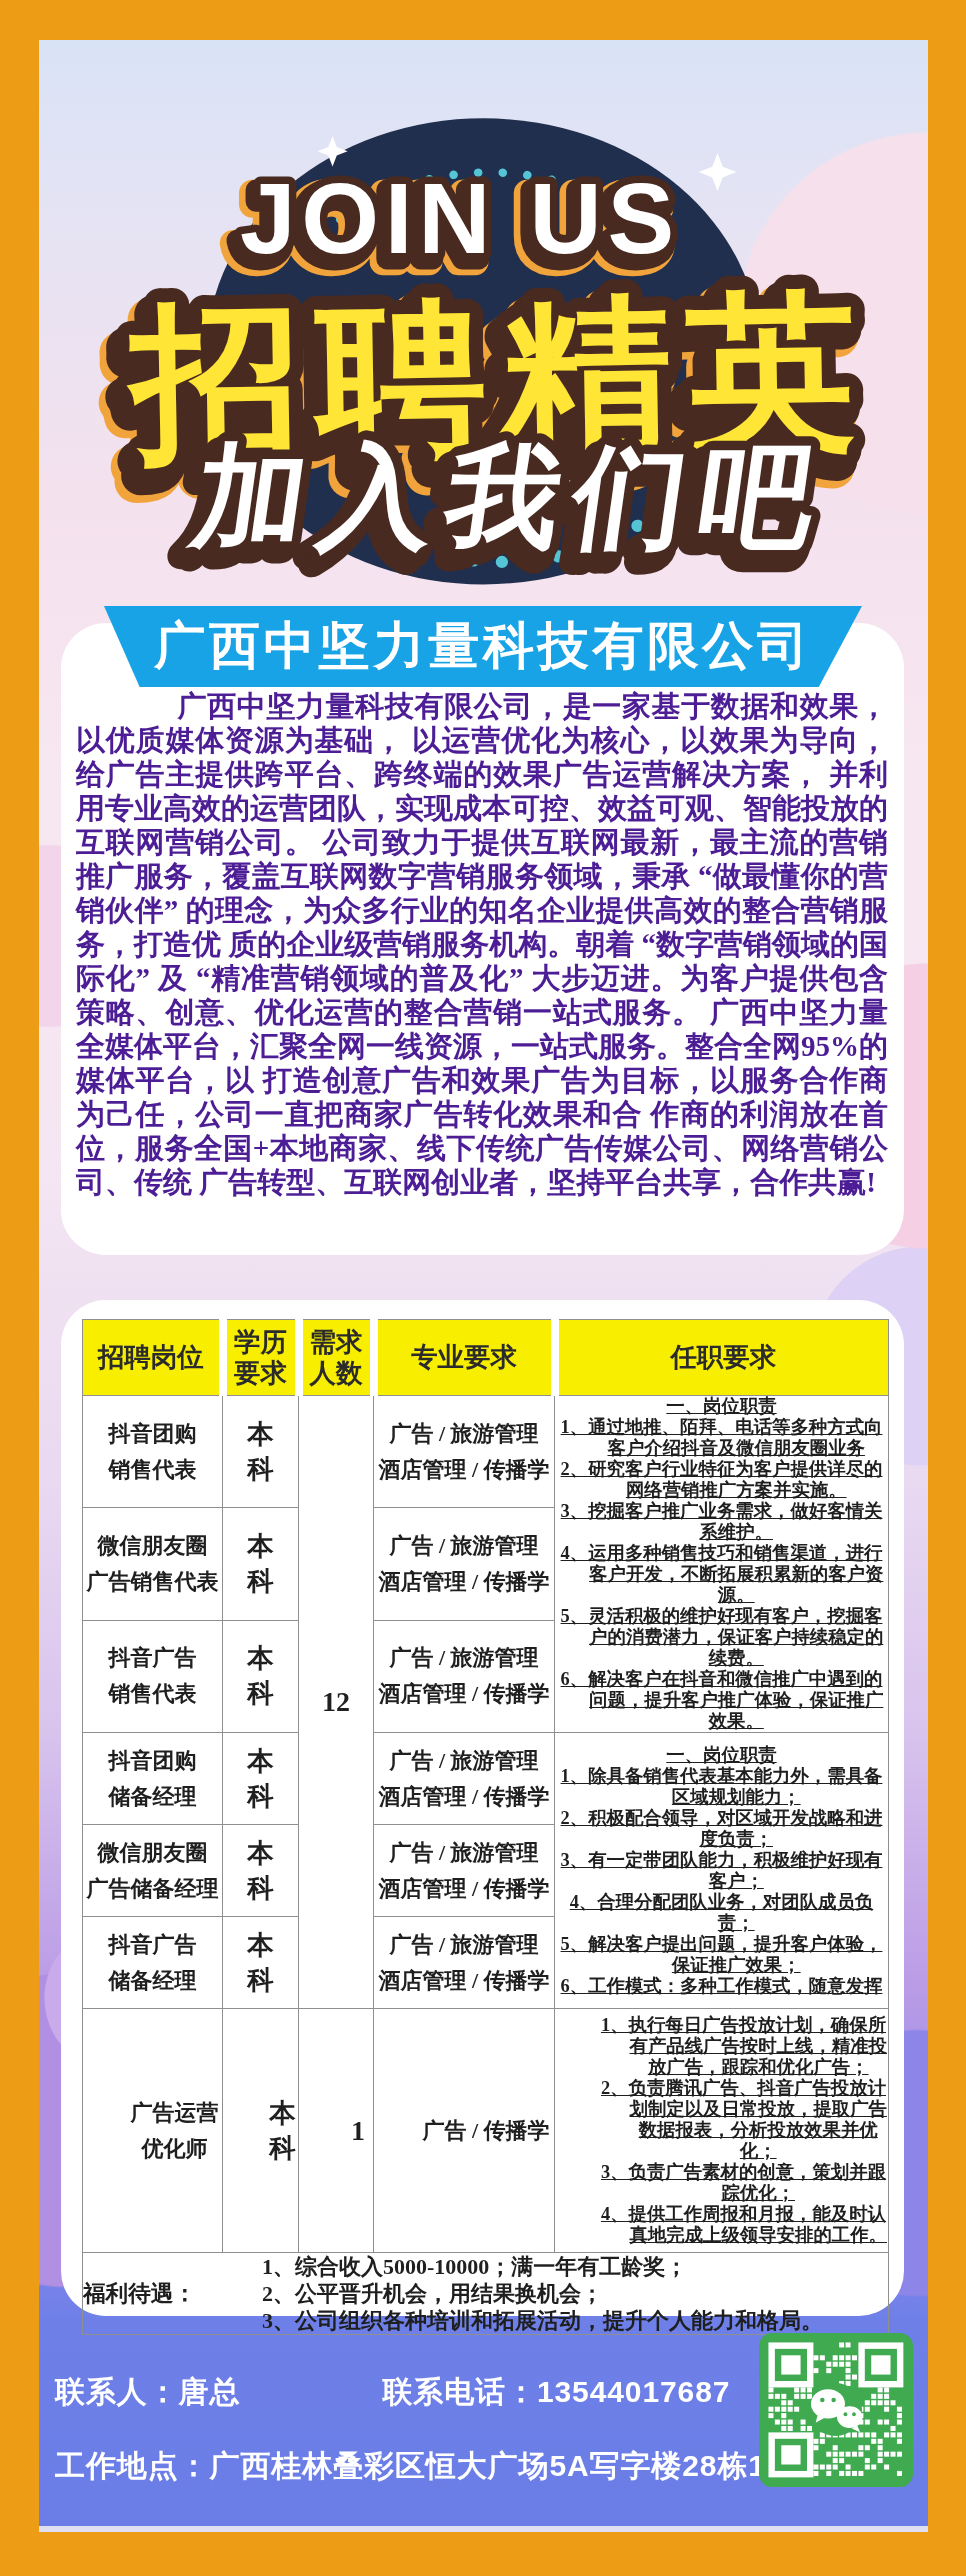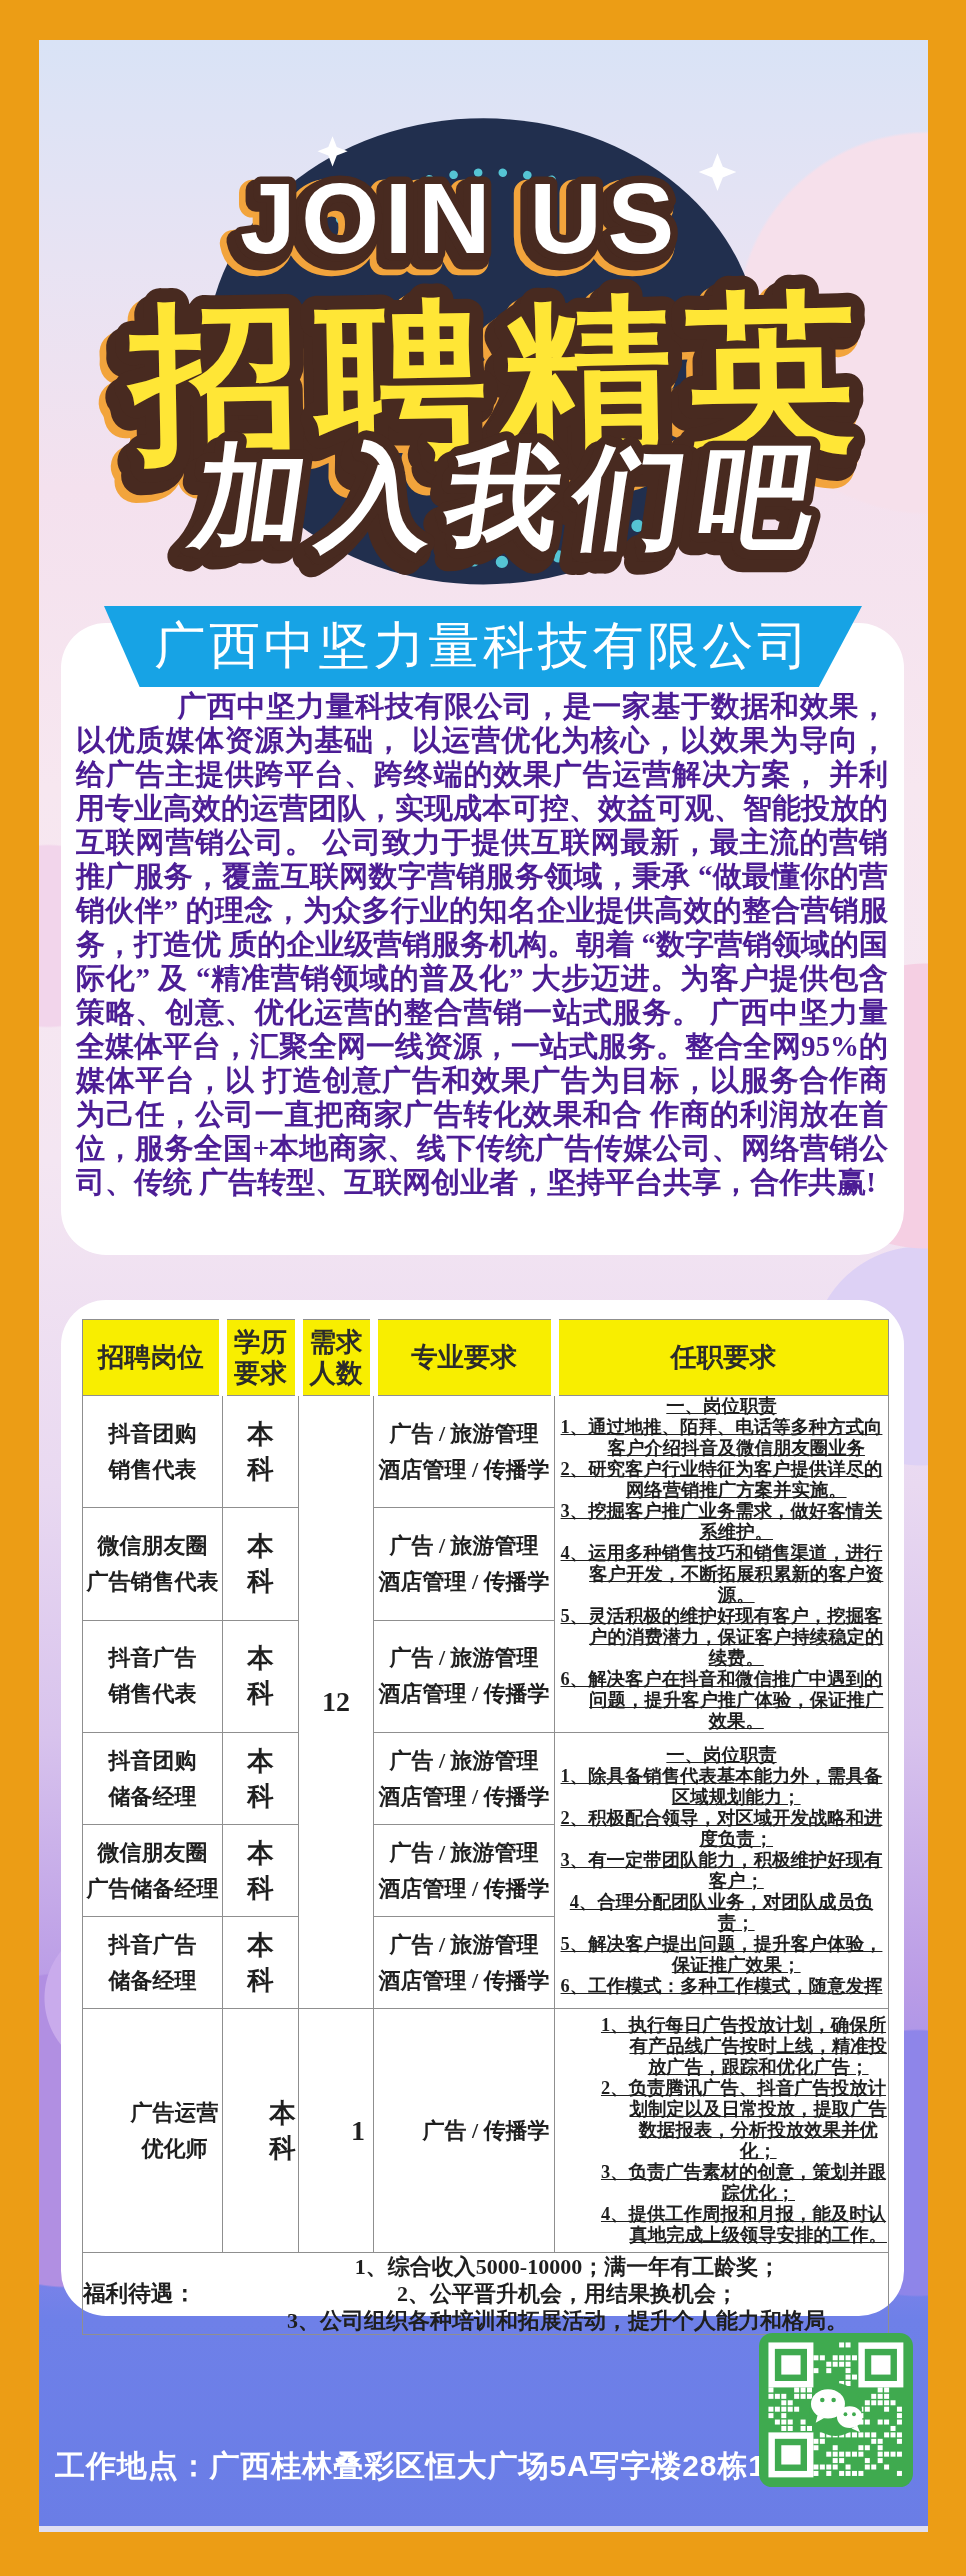--- a/index.html
+++ b/index.html
@@ -16,21 +16,21 @@
       radial-gradient(circle at 889px 283px, #F6E0EB 0 189px, rgba(246,224,235,0) 192px),
       linear-gradient(180deg,#D9E3F6 0%,#E8E3F3 9%,#F4E1EE 18%,#F7E7F0 30%,#F4E6F2 45%,
         #E9D9F1 58%,#D8C3ED 68%,#BA9CE6 78%,#9288EB 86%,#6E80E8 91.5%,#6A7DE6 100%);}
   .inner::after{content:"";position:absolute;left:0;bottom:0;width:100%;height:5.7px;background:#E0DFF2;}
 
   .hero{position:absolute;left:39px;top:40px;z-index:2;}
 
   .banner{position:absolute;left:104px;top:606px;width:758px;height:81px;z-index:4;
     background:#17A3E5;clip-path:polygon(0 0,100% 0,94.3% 100%,4.7% 100%);
     display:flex;align-items:center;justify-content:center;}
-  .banner span{color:#ffffff;font-size:51px;font-weight:normal;letter-spacing:3.8px;white-space:nowrap;}
+  .banner span{color:#ffffff;font-size:51px;font-weight:bold;letter-spacing:3.8px;white-space:nowrap;}
 
   .card{position:absolute;background:#ffffff;border-radius:45px;z-index:3;}
   .card.about-card{left:61px;top:623px;width:843px;height:632px;}
   .card.table-card{left:61px;top:1300px;width:843px;height:1016px;}
 
   .about-text{position:absolute;left:76px;top:689px;width:812px;z-index:5;
     font-family:"Liberation Serif",serif;font-weight:bold;color:#4c1d95;
     font-size:29px;line-height:34px;text-align:justify;text-indent:3.5em;}
 
   table.recruit{position:absolute;left:82px;top:1319px;width:806px;z-index:5;
@@ -46,21 +46,21 @@
   tr.r-benefit td{height:81px;}
   td.pos{font-size:22px;line-height:36px;white-space:pre-line;}
   td.edu{font-size:26.4px;margin-left:32px;}
   td.cnt{font-size:28px;}
   td.major{font-size:22px;line-height:36px;white-space:pre-line;}
   td.req{text-align:left;padding:5.7px 9.4px 5.7px 13.2px;}
   .req-item{font-size:18.4px;line-height:21px;padding-left:1.6em;text-indent:-1.6em;text-decoration:underline;}
   td.benefit-cell{padding-left:47px;}
   .benefit-wrap{display:flex;align-items:center;}
   .benefit-label{width:179px;text-align:left;font-size:22.6px;}
-  .benefit-items{flex:1;text-align:center;padding-right:15px;}
+  .benefit-items{flex:1;text-align:left;padding-right:15px;}
   .benefit-item{font-size:22px;line-height:27px;}
 
   .contact-line{position:absolute;left:55px;z-index:5;color:#ffffff;font-weight:bold;
     font-size:30px;white-space:nowrap;letter-spacing:0.9px;}
   .contact-line.l1{top:2372px;}
   .contact-line.l2{top:2446px;}
   .contact-line .gap{display:inline-block;width:142px;}
 
   .qr{position:absolute;left:759px;top:2333px;z-index:5;}
 </style>
@@ -206,20 +206,23 @@
             <div class="benefit-item">1、综合收入5000-10000；满一年有工龄奖；</div>
             <div class="benefit-item">2、公平晋升机会，用结果换机会；</div>
             <div class="benefit-item">3、公司组织各种培训和拓展活动，提升个人能力和格局。</div>
           </div>
         </div>
       </td>
     </tr>
   </tbody>
     </table>
 
+  <div class="contact-line l1">
+    <span>联系人：</span><span>唐总</span><span class="gap"></span><span>联系电话：</span><span>13544017687</span>
+  </div>
   <div class="contact-line l2">
     <span>工作地点：</span><span>广西桂林叠彩区恒大广场5A写字楼28栋1705</span>
   </div>
 
   <svg class="qr" width="154" height="154" viewBox="0 0 163 163">
     <rect x="0" y="0" width="163" height="163" rx="14" fill="#3FAA4F"></rect>
     <g id="qr-modules">
         <rect x="84.8" y="10.0" width="5.3" height="5.3" fill="#ffffff"></rect>
         <rect x="91.6" y="10.0" width="5.3" height="5.3" fill="#ffffff"></rect>
         <rect x="57.6" y="23.6" width="5.3" height="5.3" fill="#ffffff"></rect>

